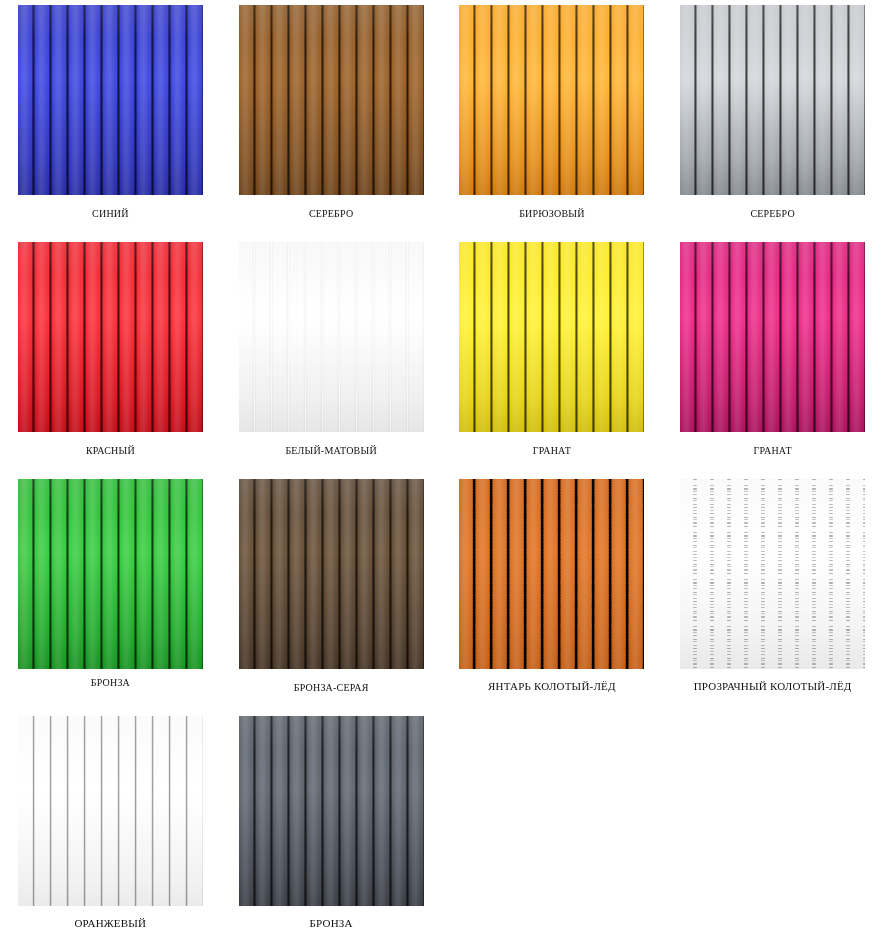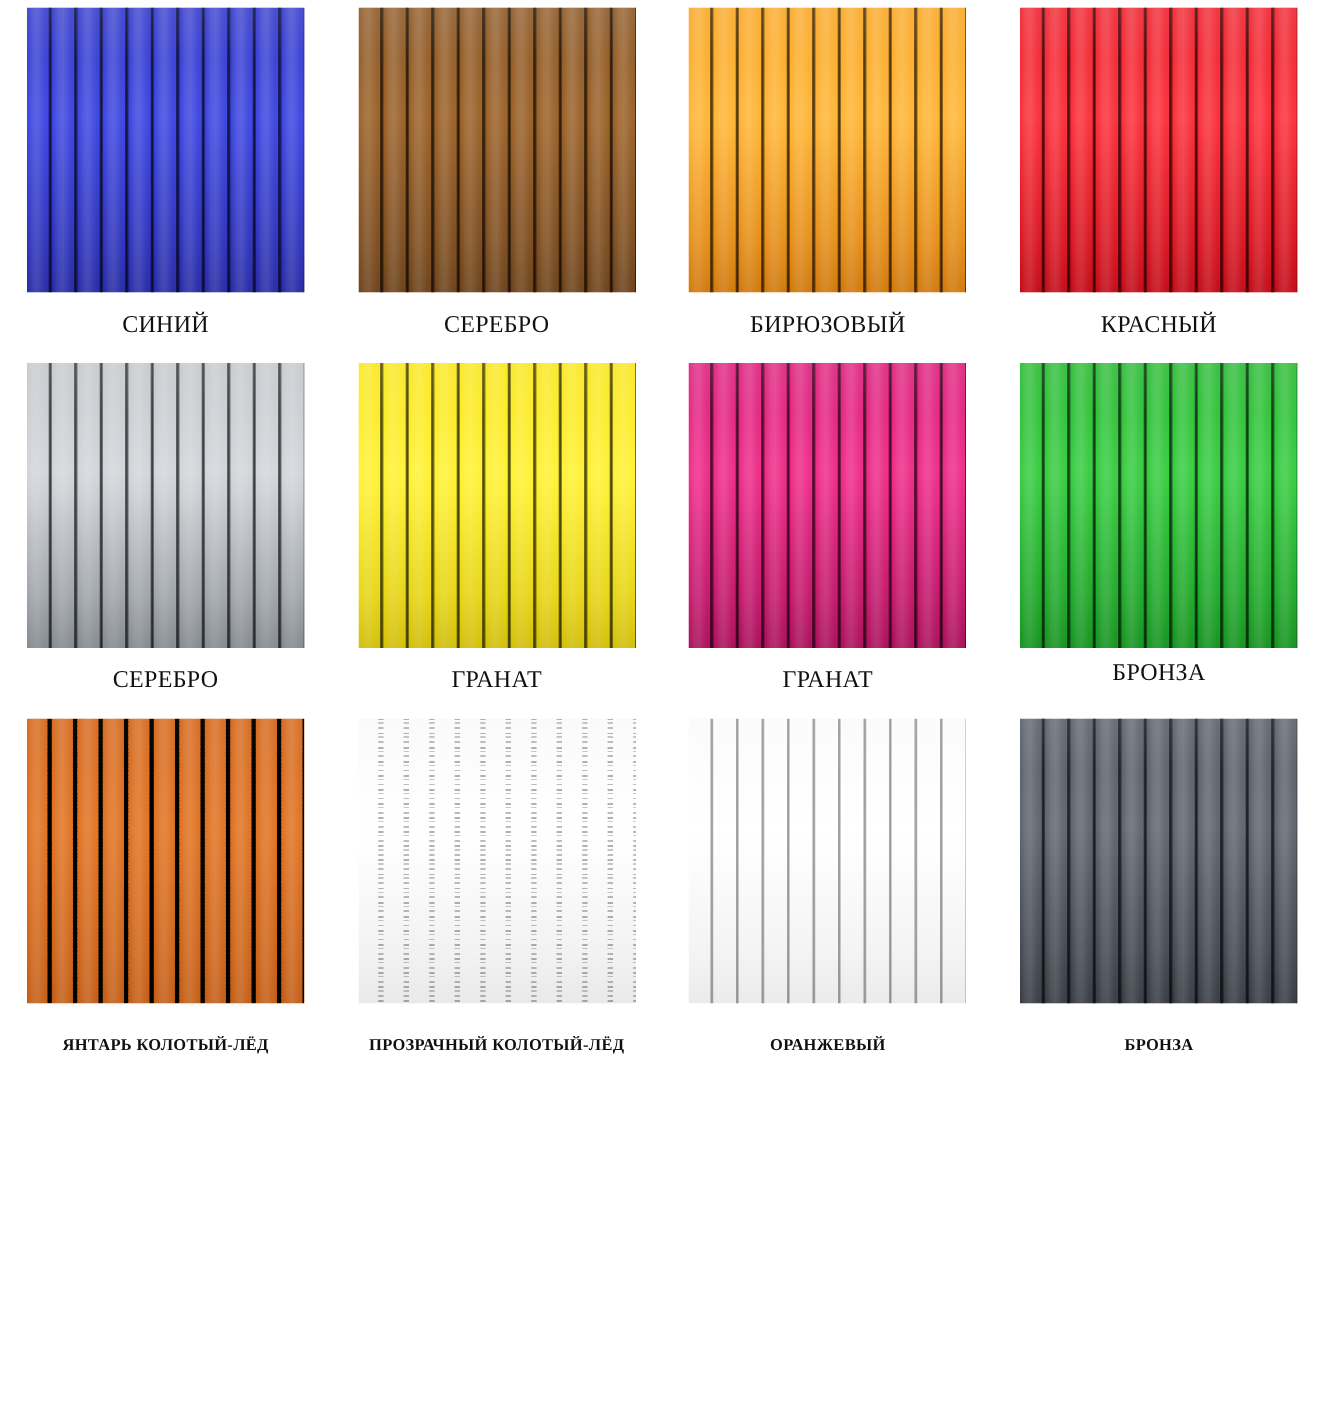--- a/index.html
+++ b/index.html
@@ -43,28 +43,28 @@
   
   .swatch .sheen{
     position:absolute;inset:0;
   }
   
   .swatch .shade{
     position:absolute;inset:0;
   }
   .label{
     margin-top:13px;
-    font-size:16px;
+    font-size:10px;
     letter-spacing:.2px;
     color:#101010;
     text-align:center;
     white-space:nowrap;
     font-family:"Liberation Serif","DejaVu Serif",serif;
   }
-  .cell.r4 .label{ margin-top:22px; font-size:11px;font-weight:bold; }
+  .cell.r4 .label{ margin-top:11px; font-size:11px; }
   .cell.raise .label{ margin-top:8px; }
 
   
   
   .rib-std{
     background-image:repeating-linear-gradient(
       to right,
       rgba(0,0,0,0) 0px,
       rgba(0,0,0,0) 14.2px,
       rgba(0,0,0,.55) 14.6px,
@@ -206,35 +206,44 @@
         <div class="swatch">
           <div class="base" style="background: linear-gradient(rgb(250, 165, 30) 0%, rgb(255, 181, 52) 38%, rgb(240, 138, 10) 100%);"></div>
           <div class="sheen sheen-std"></div>
           <div class="ribs rib-std"></div>
           <div class="shade shade-std"></div>
         </div>
         <div class="label">БИРЮЗОВЫЙ</div>
       </div>
       <div class="cell r2">
         <div class="swatch">
+          <div class="base" style="background: linear-gradient(rgb(194, 198, 202) 0%, rgb(210, 214, 218) 38%, rgb(152, 158, 165) 100%);"></div>
+          <div class="sheen sheen-std"></div>
+          <div class="ribs rib-std"></div>
+          <div class="shade shade-std"></div>
+        </div>
+        <div class="label">СЕРЕБРО</div>
+      </div>
+      <div class="cell r2">
+        <div class="swatch">
           <div class="base" style="background: linear-gradient(rgb(238, 28, 40) 0%, rgb(250, 46, 56) 38%, rgb(224, 10, 24) 100%);"></div>
           <div class="sheen sheen-std"></div>
           <div class="ribs rib-std"></div>
           <div class="shade shade-std"></div>
         </div>
         <div class="label">КРАСНЫЙ</div>
       </div>
       <div class="cell r2">
         <div class="swatch">
-          <div class="base" style="background: linear-gradient(rgb(194, 198, 202) 0%, rgb(210, 214, 218) 38%, rgb(152, 158, 165) 100%);"></div>
-          <div class="sheen sheen-std"></div>
-          <div class="ribs rib-std"></div>
-          <div class="shade shade-std"></div>
-        </div>
-        <div class="label">СЕРЕБРО</div>
+          <div class="base" style="background: linear-gradient(rgb(248, 248, 248) 0%, rgb(255, 255, 255) 38%, rgb(241, 241, 241) 100%);"></div>
+          <div class="sheen"></div>
+          <div class="ribs rib-soft"></div>
+          <div class="shade shade-std" style="opacity: 0.35;"></div>
+        </div>
+        <div class="label">БЕЛЫЙ-МАТОВЫЙ</div>
       </div>
       <div class="cell r3">
         <div class="swatch">
           <div class="base" style="background: linear-gradient(rgb(250, 230, 20) 0%, rgb(255, 242, 51) 38%, rgb(242, 220, 6) 100%);"></div>
           <div class="sheen sheen-std"></div>
           <div class="ribs rib-std"></div>
           <div class="shade shade-std"></div>
         </div>
         <div class="label">ГРАНАТ</div>
       </div>
@@ -248,20 +257,29 @@
         <div class="label">ГРАНАТ</div>
       </div>
       <div class="cell r3 raise">
         <div class="swatch">
           <div class="base" style="background: linear-gradient(rgb(34, 184, 44) 0%, rgb(54, 204, 64) 38%, rgb(22, 168, 34) 100%);"></div>
           <div class="sheen sheen-std"></div>
           <div class="ribs rib-std"></div>
           <div class="shade shade-std"></div>
         </div>
         <div class="label">БРОНЗА</div>
+      </div>
+      <div class="cell r3">
+        <div class="swatch">
+          <div class="base" style="background: linear-gradient(rgb(89, 67, 46) 0%, rgb(102, 78, 54) 38%, rgb(76, 56, 38) 100%);"></div>
+          <div class="sheen sheen-std"></div>
+          <div class="ribs rib-std"></div>
+          <div class="shade shade-std"></div>
+        </div>
+        <div class="label">БРОНЗА-СЕРАЯ</div>
       </div>
       <div class="cell r4">
         <div class="swatch">
           <div class="base" style="background: linear-gradient(rgb(213, 103, 26) 0%, rgb(224, 113, 31) 38%, rgb(204, 95, 18) 100%);"></div>
           <div class="sheen sheen-std"></div>
           <div class="ribs rib-ice"></div>
           <div class="shade shade-std" style="opacity: 0.35;"></div>
         </div>
         <div class="label">ЯНТАРЬ КОЛОТЫЙ-ЛЁД</div>
       </div>

